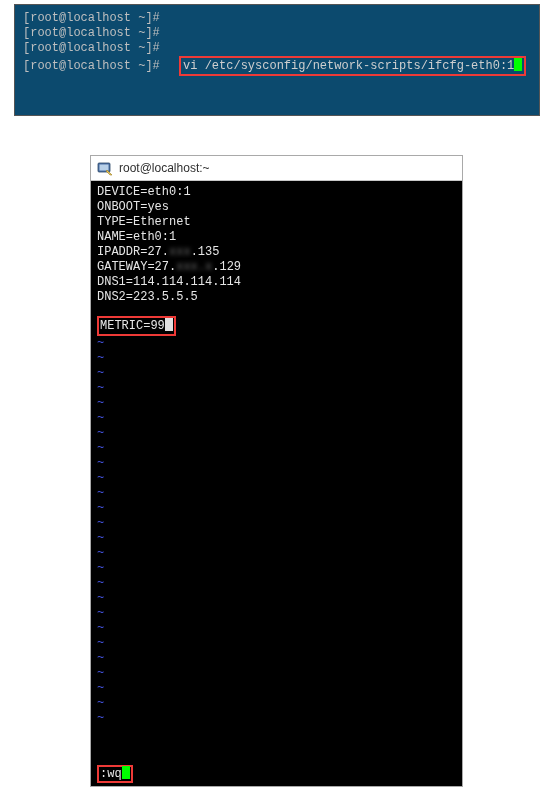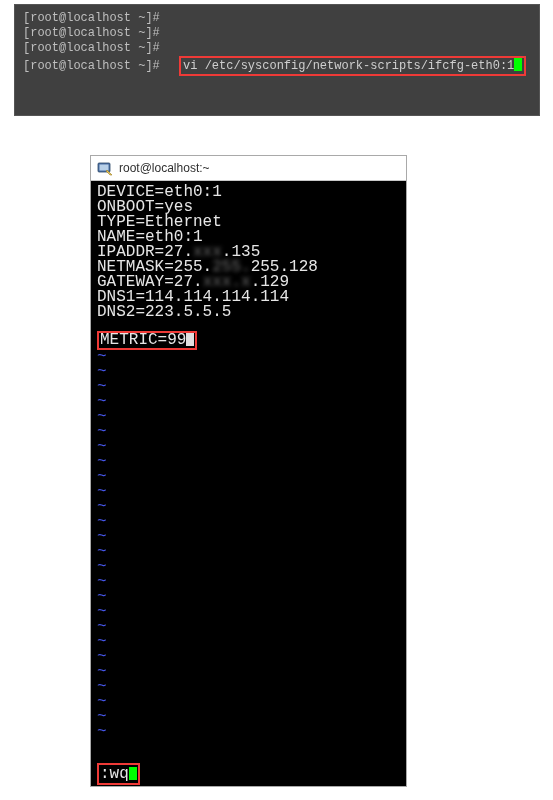--- a/index.html
+++ b/index.html
@@ -10,21 +10,21 @@
     font-family: Consolas, "Courier New", monospace;
     font-size: 12px;
     position: relative;
   }
   .top-terminal {
     position: absolute;
     left: 14px;
     top: 4px;
     width: 526px;
     height: 112px;
-    background: #404040;
+    background: #0c4a6e;
     color: #bfbfbf;
     padding: 6px 8px;
     line-height: 15px;
     border: 1px solid #555;
   }
   .line { white-space: nowrap; }
   .highlight-cmd {
     display: inline-block;
     border: 2px solid #ef3a37;
     padding: 0 2px;
@@ -44,21 +44,21 @@
     width: 8px;
     height: 13px;
     background: #e0e0e0;
     vertical-align: -2px;
   }
 
   .vi-window {
     position: absolute;
     left: 90px;
     top: 155px;
-    width: 317px;
+    width: 373px;
     border: 1px solid #a9a9a9;
   }
   .title-bar {
     height: 25px;
     background: #ffffff;
     border-bottom: 1px solid #c8c8c8;
     display: flex;
     align-items: center;
     padding: 0 6px;
     color: #303030;
@@ -72,21 +72,21 @@
     display: inline-flex;
     align-items: center;
     justify-content: center;
   }
   .vi-body {
     background: #000000;
     color: #e6e6e6;
     height: 605px;
     padding: 4px 6px;
     position: relative;
-    font-size: 16px;
+    font-size: 12px;
     line-height: 15px;
   }
   .vi-body .line { white-space: nowrap; }
   .metric-box {
     display: inline-block;
     border: 2px solid #ef3a37;
     padding: 0 1px;
     margin-top: 11px;
   }
   .tilde {
@@ -142,23 +142,20 @@
   </div>
   <div class="vi-body">
     <div class="line">DEVICE=eth0:1</div>
     <div class="line">ONBOOT=yes</div>
     <div class="line">TYPE=Ethernet</div>
     <div class="line">NAME=eth0:1</div>
     <div class="line">
       <span>IPADDR=27.</span><span class="blurred">xxx</span><span>.135</span>
     </div>
     <div class="line">
-      <span>NETMASK=255.</span><span class="blurred">255.</span><span>255.128</span>
-    </div>
-    <div class="line">
       <span>GATEWAY=27.</span><span class="blurred">xxx.x</span><span>.129</span>
     </div>
     <div class="line">DNS1=114.114.114.114</div>
     <div class="line">DNS2=223.5.5.5</div>
     <div class="line">
       <span class="metric-box"><span>METRIC=99</span><span class="cursor-white"></span></span>
     </div>
     <div class="line tilde">~</div>
     <div class="line tilde">~</div>
     <div class="line tilde">~</div>

